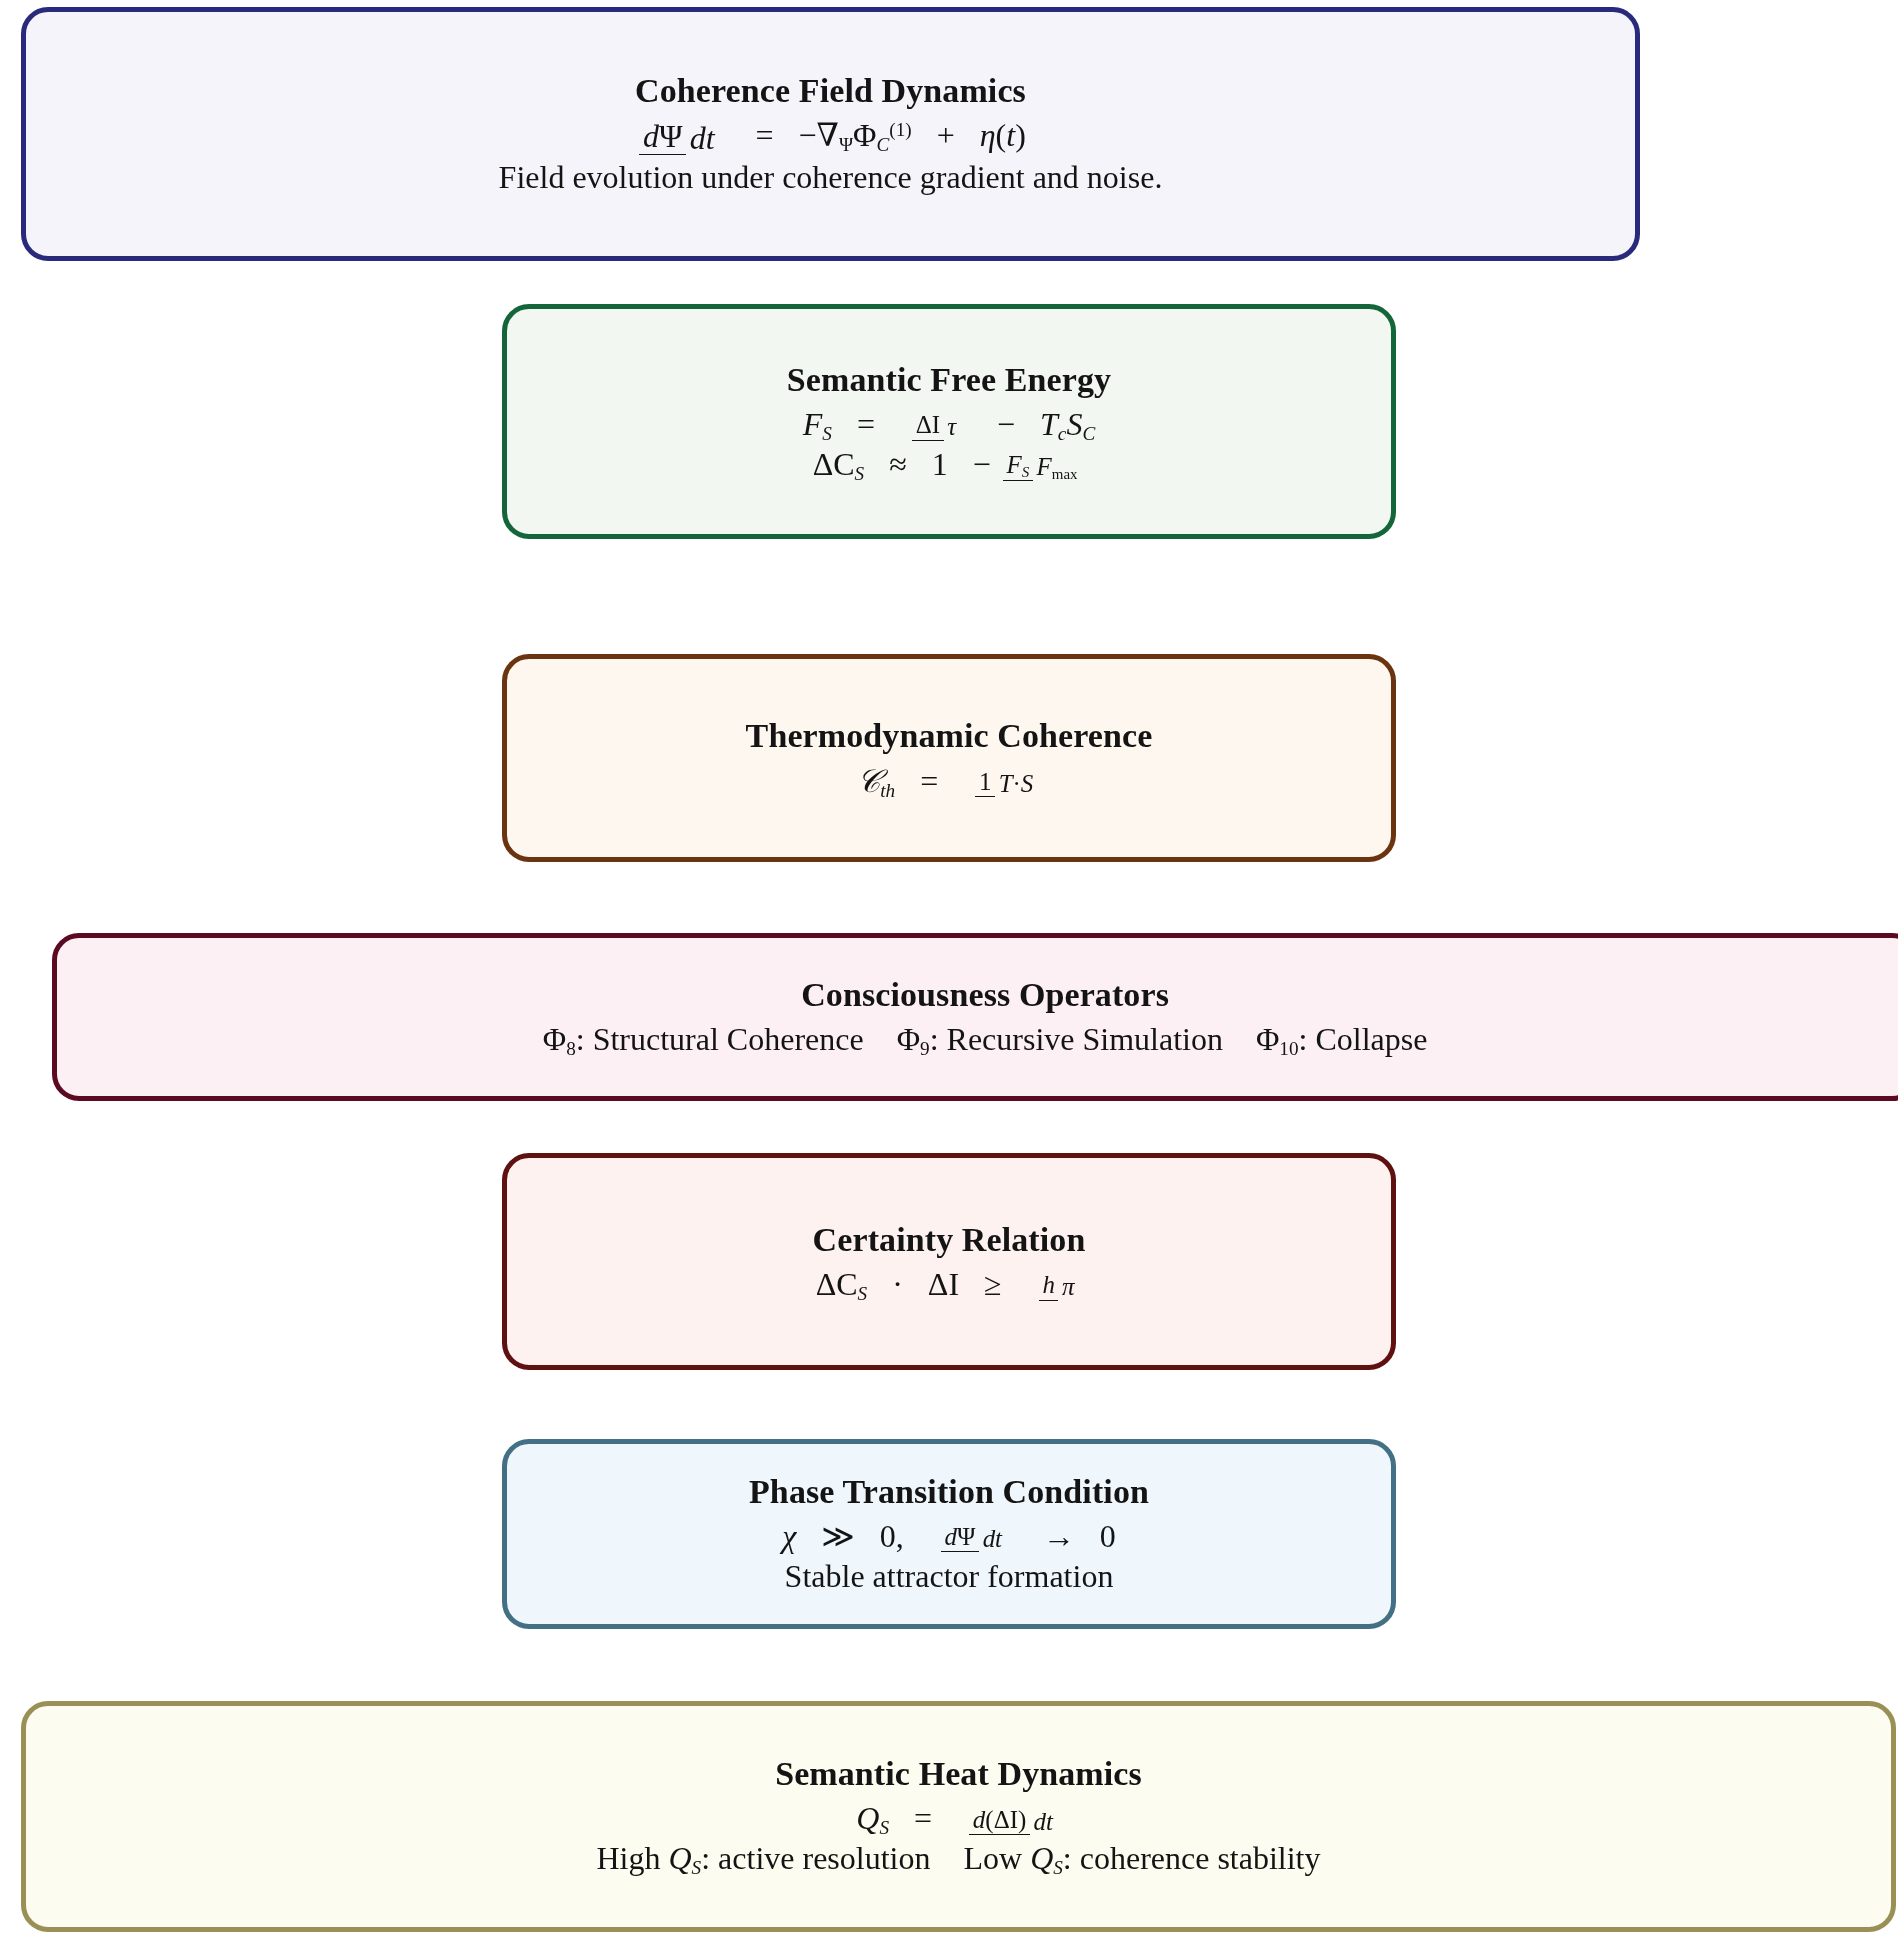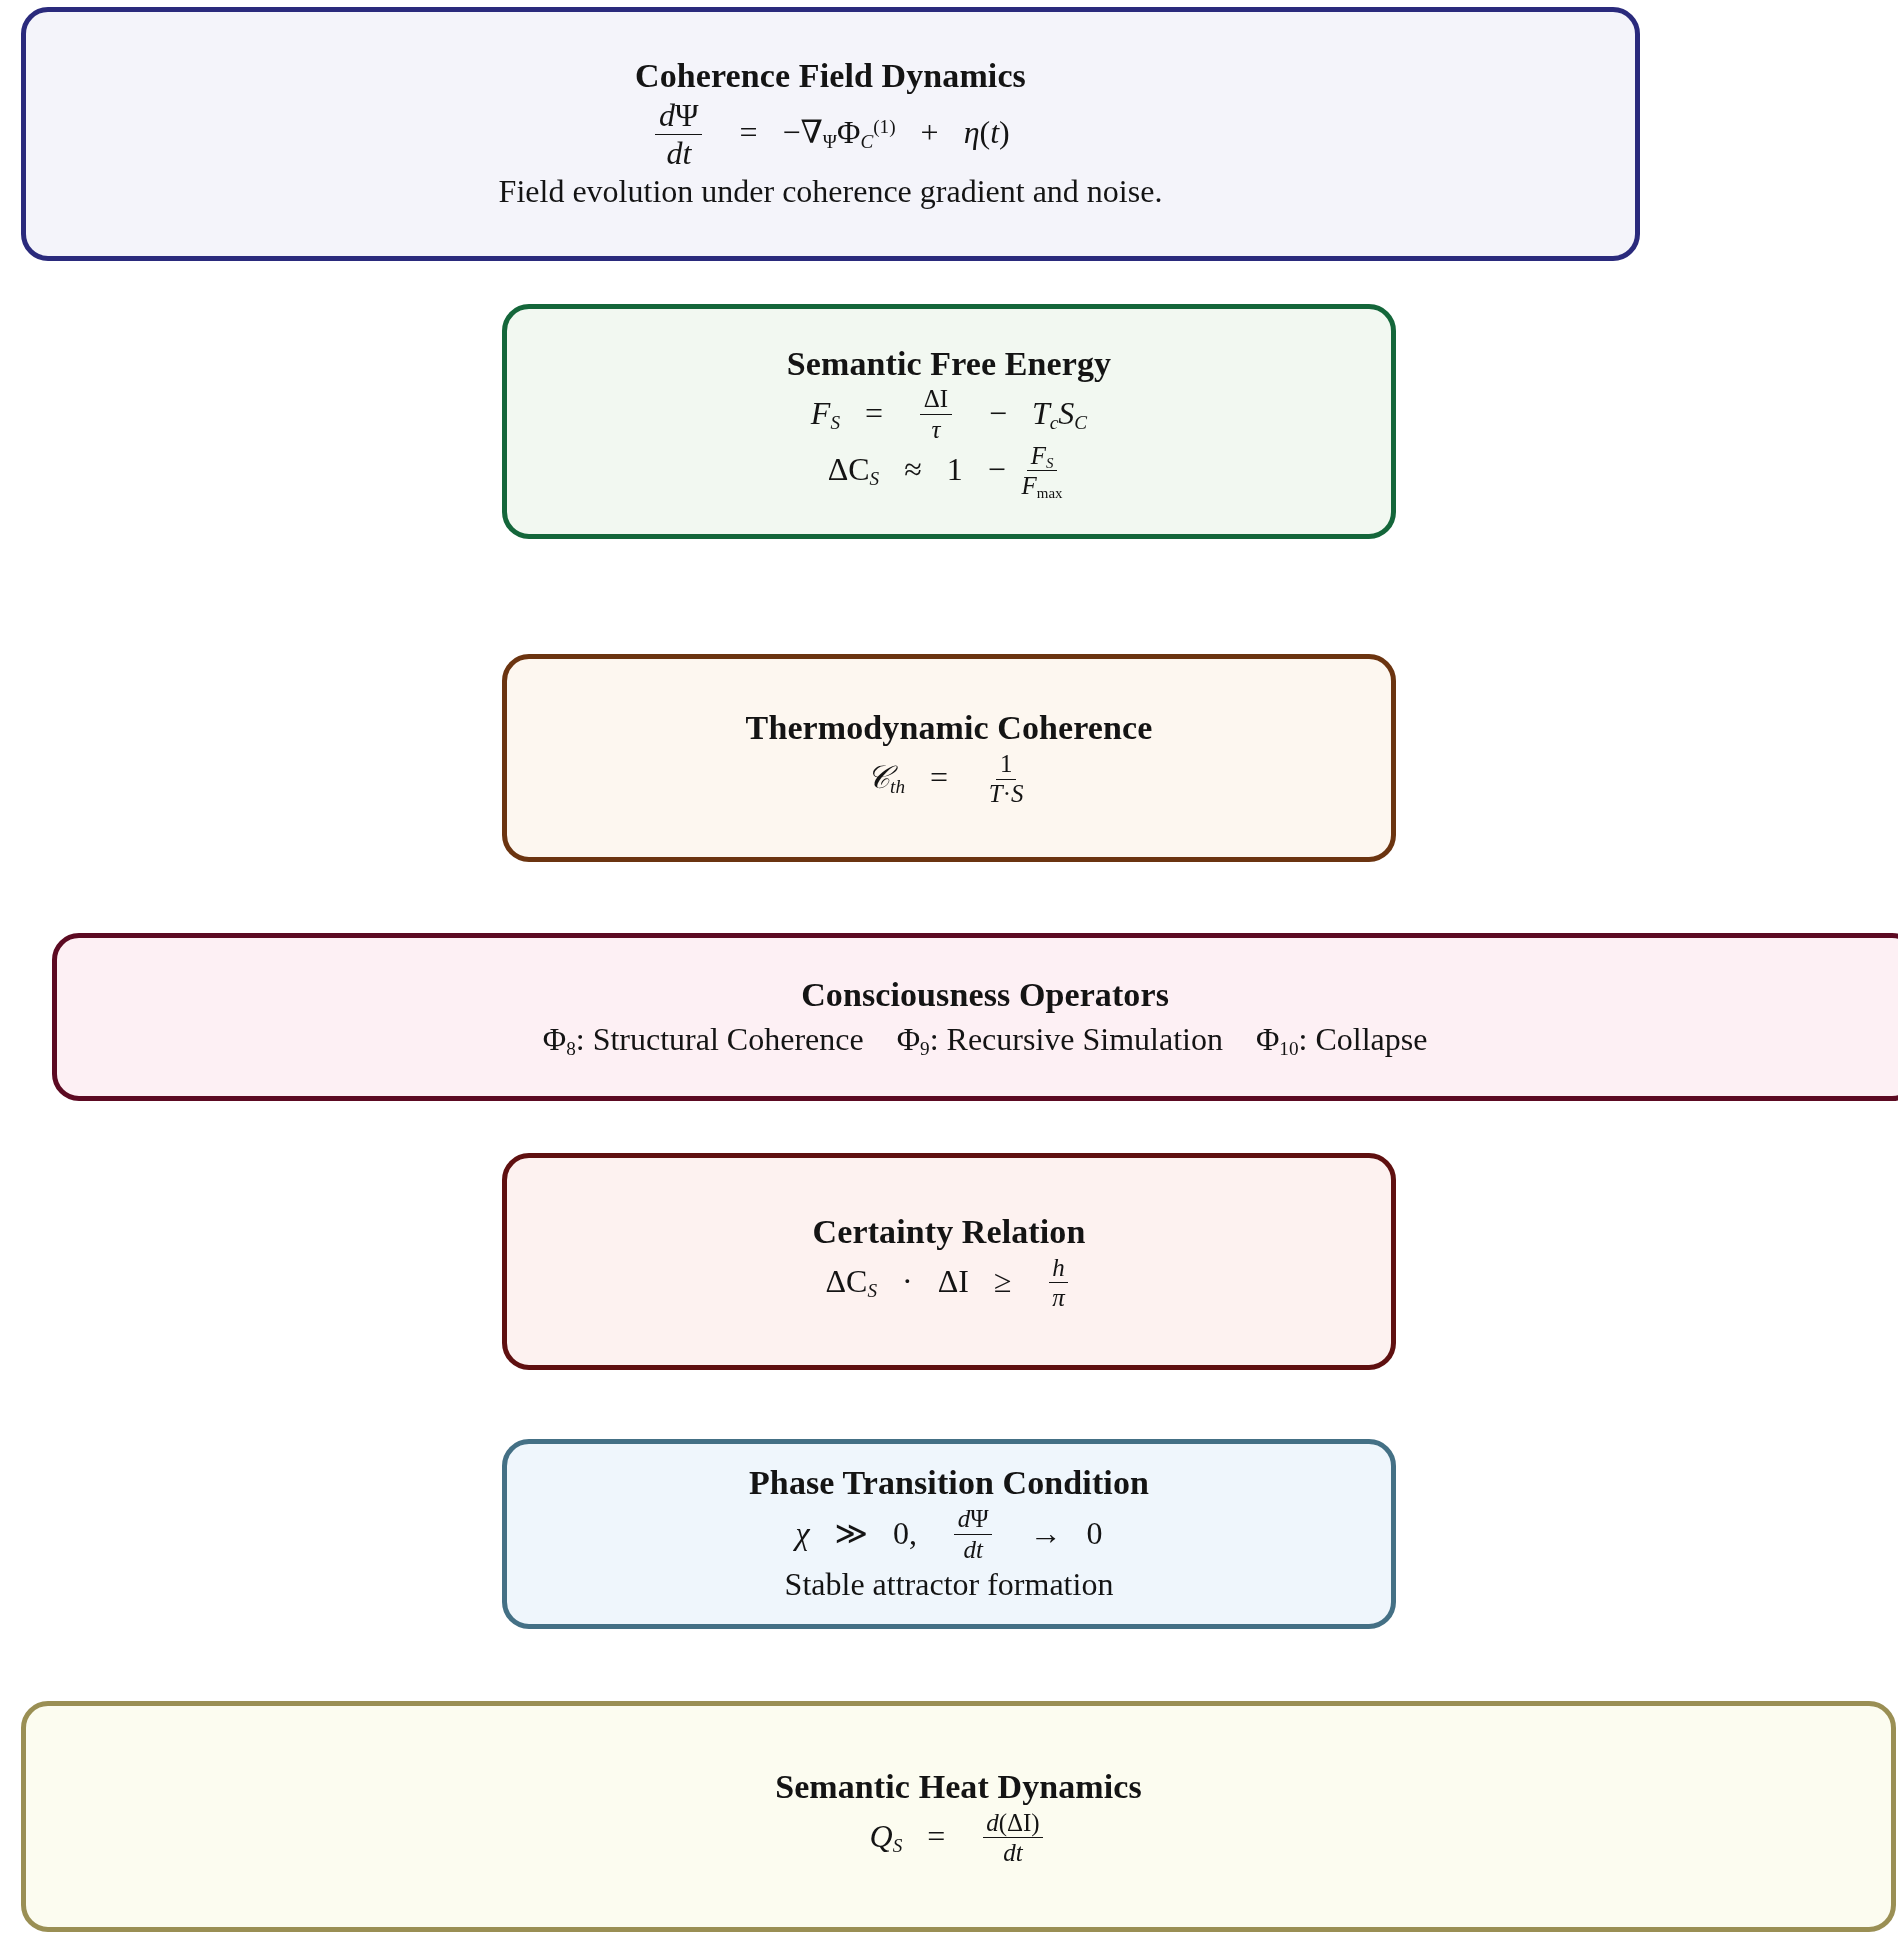--- a/index.html
+++ b/index.html
@@ -58,21 +58,21 @@
     font-size: 32px;
     line-height: 1.25;
     white-space: nowrap;
   }
   .math .up { font-style: normal; }
   .math .cal { font-family: "DejaVu Serif", serif; font-style: italic; }
 
   
   .frac {
     display: inline-flex;
-    flex-direction: column;
+    flex-direction: row;
     align-items: center;
     justify-content: center;
     vertical-align: middle;
     margin: 0 4.2px;
     position: relative;
     top: -1.2px;
   }
   .frac > .num {
     padding: 0 3.6px 1.2px 3.6px;
     border-bottom: 1.8px solid #141414;
@@ -184,16 +184,19 @@
 
   <div class="node" id="node-semantic-heat-dynamics" style="border-color:#9a8f54; background:#fcfcf0;">
     <div class="node-title">Semantic Heat Dynamics</div>
     <div class="math">
       <span>Q</span><sub>S</sub><span class="opgap"></span><span class="up">=</span><span class="opgap"></span>
       <span class="frac small">
         <span class="num"><span>d</span><span class="up">(</span><span class="up">ΔI</span><span class="up">)</span></span>
         <span class="den"><span>d</span><span>t</span></span>
       </span>
     </div>
+    <div class="node-line">
+      <span class="math"><span class="up">High</span>&nbsp;<span>Q</span><sub>S</sub><span class="up">:</span>&nbsp;<span class="up">active resolution</span></span><span class="sep"></span><span class="math"><span class="up">Low</span>&nbsp;<span>Q</span><sub>S</sub><span class="up">:</span>&nbsp;<span class="up">coherence stability</span></span>
+    </div>
   </div>
 
 </div>
 
 
 </body></html>

